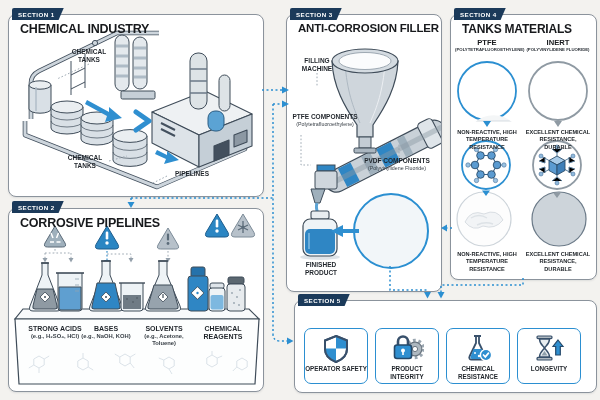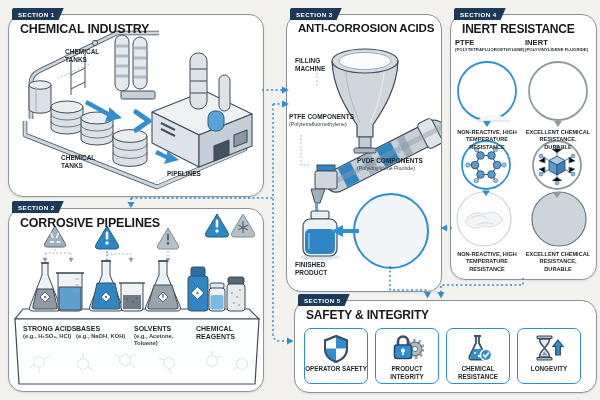--- a/index.html
+++ b/index.html
@@ -3,36 +3,36 @@
 <meta charset="utf-8">
 <style>
   html,body{margin:0;padding:0}
   body{
     width:600px;height:400px;position:relative;overflow:hidden;
     background:#f3f2ef;
     font-family:"Liberation Sans",sans-serif;
     -webkit-font-smoothing:antialiased;
   }
   .panel{
-    position:absolute;background:#fff;border:1.5px solid #8b939c;border-radius:15px;
+    position:absolute;background:#fff;border:1.5px solid #8b939c;border-radius:8px;
     box-shadow:0 1px 2px rgba(40,50,60,.10);z-index:1;
   }
   .badge{
     position:absolute;background:#1b3a5a;color:#fff;
     font-size:6.2px;font-weight:bold;letter-spacing:.45px;
     padding:2.5px 9px 2.5px 6px;z-index:3;
     clip-path:polygon(0 0,100% 0,90% 100%,0 100%);
     border-radius:2px 0 0 0;
   }
   .ptitle{
     position:absolute;left:11px;top:7px;font-weight:bold;color:#17191c;
     font-size:12.5px;letter-spacing:-.2px;white-space:nowrap;z-index:2;
   }
   .lbl{
-    position:absolute;font-weight:bold;color:#1f242a;
+    position:absolute;font-weight:bold;color:#1f242a;text-align:center;
     line-height:1.18;z-index:2;
   }
   .lbl .ex{font-weight:bold;color:#3a4148}
   .illus{position:absolute;inset:0;z-index:1}
   .cap{
     position:absolute;font-weight:bold;font-size:5.6px;line-height:1.3;
     text-align:center;color:#23282d;z-index:2;
   }
   .hdr-name{font-weight:bold;font-size:7.6px;color:#17191c;line-height:1.1}
   .hdr-sub{font-weight:bold;font-size:4.3px;color:#2b3138;line-height:1.2}
@@ -268,21 +268,21 @@
     <div style="font-size:7px">SOLVENTS</div>
     <div class="ex" style="font-size:5.8px">(e.g., Acetone, Toluene)</div>
   </div>
   <div class="lbl" style="left:187px;top:116px;width:54px">
     <div style="font-size:7px">CHEMICAL REAGENTS</div>
   </div>
 </div>
 
 <div class="badge" style="left:290px;top:8px">SECTION 3</div>
 <div class="panel" style="left:286px;top:14px;width:154px;height:276px">
-  <div class="ptitle" style="font-size:11.5px">ANTI-CORROSION ACIDS</div>
+  <div class="ptitle" style="font-size:11.5px">ANTI-CORROSION FILLER</div>
 
   <svg class="illus" viewBox="0 0 154 276">
 
     <g transform="rotate(-27 40 172)">
       <rect x="40" y="160" width="132" height="22" rx="11" fill="#c9d1d8" stroke="#3f4c59" stroke-width="1.2"></rect>
       <rect x="58" y="160.8" width="14" height="20.4" fill="#2f86c4"></rect>
       <rect x="84" y="160.8" width="10" height="20.4" fill="#9fb0bc"></rect>
       <rect x="101" y="160.8" width="16" height="20.4" fill="#2f86c4"></rect>
       <rect x="124" y="160.8" width="8" height="20.4" fill="#9fb0bc"></rect>
       <rect x="148" y="157" width="16" height="28" rx="4" fill="#dfe5ea" stroke="#3f4c59" stroke-width="1.1"></rect>
@@ -348,21 +348,21 @@
   </div>
   <div class="lbl" style="left:70px;top:142px;width:80px">
     <div style="font-size:6.5px">PVDF COMPONENTS</div>
     <div style="font-size:5.3px;font-weight:normal;color:#3a4148">(Polyvinylidene Fluoride)</div>
   </div>
   <div class="lbl" style="left:8px;top:246px;width:52px;font-size:6.5px">FINISHED PRODUCT</div>
 </div>
 
 <div class="badge" style="left:454px;top:8px">SECTION 4</div>
 <div class="panel" style="left:450px;top:14px;width:145px;height:264px">
-  <div class="ptitle" style="font-size:12px">INERT RESISTANCE</div>
+  <div class="ptitle" style="font-size:12px">TANKS MATERIALS</div>
 
   <div class="lbl" style="left:4px;top:24px;width:64px">
     <div class="hdr-name">PTFE</div>
     <div class="hdr-sub">(POLYTETRAFLUOROETHYLENE)</div>
   </div>
   <div class="lbl" style="left:74px;top:24px;width:66px">
     <div class="hdr-name">INERT</div>
     <div class="hdr-sub">(POLYVINYLIDENE FLUORIDE)</div>
   </div>
 
@@ -475,21 +475,20 @@
   </svg>
 
   <div class="cap" style="left:4px;top:114px;width:64px">NON-REACTIVE, HIGH TEMPERATURE RESISTANCE</div>
   <div class="cap" style="left:74px;top:114px;width:66px">EXCELLENT CHEMICAL RESISTANCE, DURABLE</div>
   <div class="cap" style="left:4px;top:236px;width:64px">NON-REACTIVE, HIGH TEMPERATURE RESISTANCE</div>
   <div class="cap" style="left:74px;top:236px;width:66px">EXCELLENT CHEMICAL RESISTANCE, DURABLE</div>
 </div>
 
 <div class="badge" style="left:298px;top:294px">SECTION 5</div>
 <div class="panel" style="left:294px;top:300px;width:301px;height:91px">
-  <div class="ptitle" style="font-size:12px">SAFETY &amp; INTEGRITY</div>
 
   <div class="cards">
     <div class="card">
       <span class="ic">
         <svg width="34" height="30" viewBox="0 0 34 30">
           <defs>
               <clipPath id="shc">
                 <path d="M17,3 L28,7.5 V16 C28,23 23,26.8 17,29 C11,26.8 6,23 6,16 V7.5 Z"></path>
               </clipPath>
             </defs>

